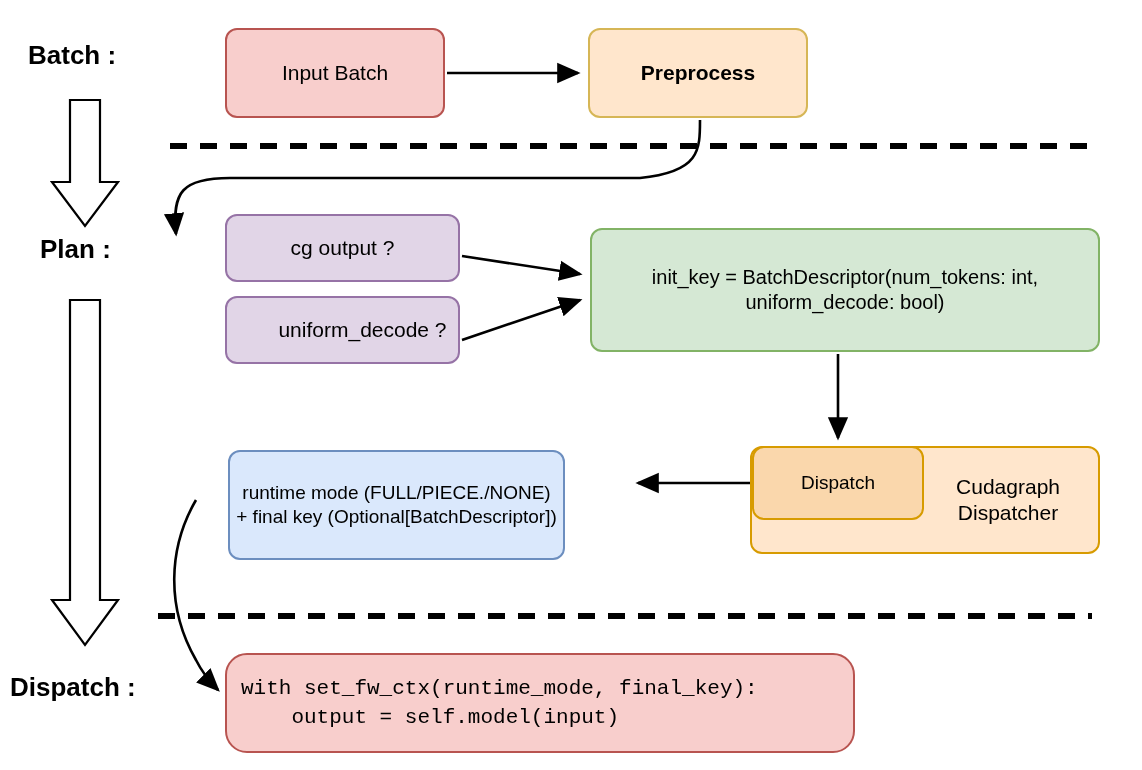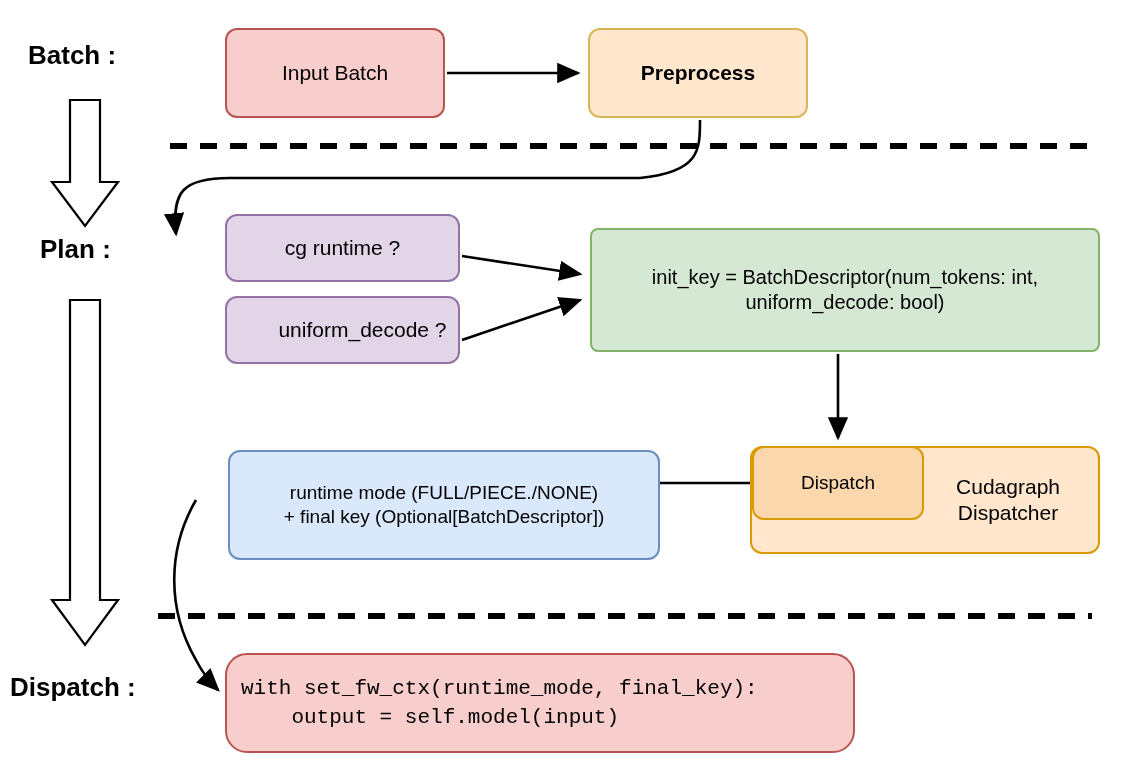--- a/index.html
+++ b/index.html
@@ -59,21 +59,21 @@
     text-align: left;
     padding-left: 14px;
     white-space: pre;
   }
   #node-input-batch  { left: 225px; top: 28px;  width: 220px; height: 90px; }
   #node-preprocess   { left: 588px; top: 28px;  width: 220px; height: 90px; }
   #node-cg-padding   { left: 225px; top: 214px; width: 235px; height: 68px; }
   #node-uniform-dec  { left: 225px; top: 296px; width: 235px; height: 68px; padding-left: 40px; }
   #node-init-key     { left: 590px; top: 228px; width: 510px; height: 124px;
                        font-size: 20px; }
-  #node-runtime-mode { left: 228px; top: 450px; width: 432px; height: 110px;
+  #node-runtime-mode { left: 228px; top: 450px; width: 337px; height: 110px;
                        font-size: 19px; }
   #node-cudagraph-dispatcher {
                        left: 750px; top: 446px; width: 350px; height: 108px;
                        align-items: center; justify-content: flex-end;
                        padding-right: 38px; }
   #node-dispatch     { left: 752px; top: 446px; width: 172px; height: 74px;
                        font-size: 19px; }
   #node-exec-code    { left: 225px; top: 653px; width: 630px; height: 100px; }
   #label-input   { left: 28px; top: 40px; }
   #label-plan    { left: 40px; top: 234px; }
@@ -120,28 +120,28 @@
 
   <div class="node" id="node-input-batch" style="background: rgb(248, 206, 204); border-color: rgb(184, 84, 80);">
     <span>Input Batch</span>
   </div>
 
   <div class="node" id="node-preprocess" style="background: rgb(255, 230, 204); border-color: rgb(214, 182, 86); font-weight: bold;">
     <span>Preprocess</span>
   </div>
 
   <div class="node" id="node-cg-padding" style="background: rgb(225, 213, 231); border-color: rgb(150, 115, 166);">
-    <span>cg runtime ?</span>
+    <span>cg output ?</span>
   </div>
 
   <div class="node" id="node-uniform-dec" style="background: rgb(225, 213, 231); border-color: rgb(150, 115, 166);">
     <span>uniform_decode ?</span>
   </div>
 
-  <div class="node" id="node-init-key" style="background: rgb(213, 232, 212); border-color: rgb(130, 179, 102); border-radius: 8px;">
+  <div class="node" id="node-init-key" style="background: rgb(213, 232, 212); border-color: rgb(130, 179, 102);">
     <span>
       <span>init_key = BatchDescriptor(num_tokens: int,</span><br>
       <span>uniform_decode: bool)</span>
     </span>
   </div>
 
   <div class="node" id="node-runtime-mode" style="background: rgb(218, 232, 252); border-color: rgb(108, 142, 191);">
     <span>
       <span>runtime mode (FULL/PIECE./NONE)</span><br>
       <span>+ final key (Optional[BatchDescriptor])</span>

